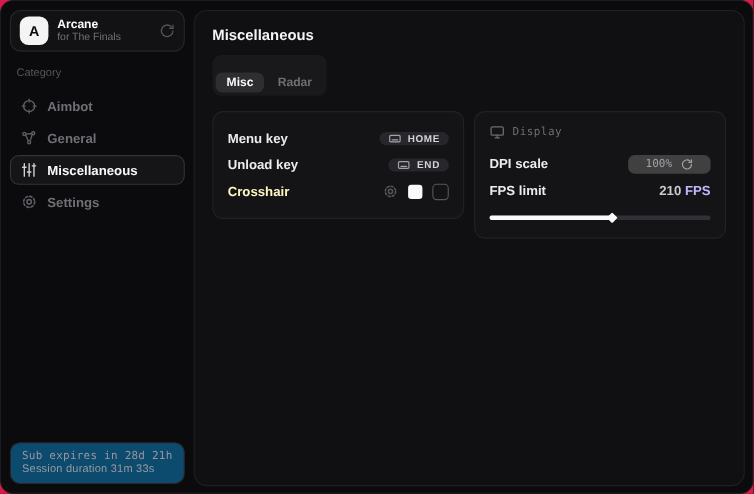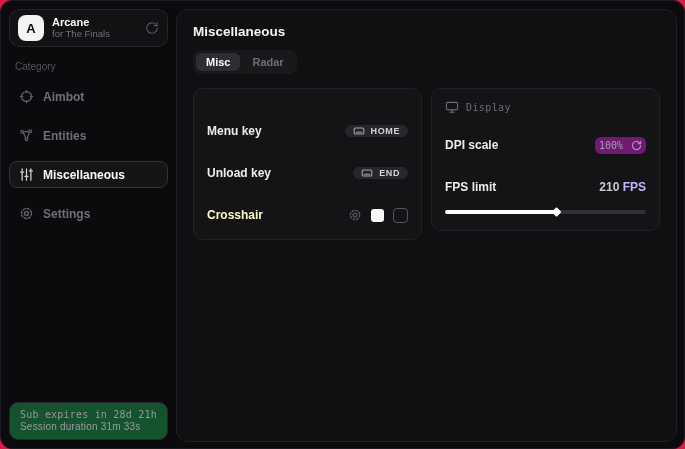--- a/index.html
+++ b/index.html
@@ -39,38 +39,38 @@
   }
   .brand-text { flex: 1 1 auto; line-height: 1.15; }
   .brand-title { font-size: 11px; font-weight: 700; color: #fafafa; }
   .brand-sub { font-size: 9.5px; color: #71717a; }
   .icon-btn { color: #55555c; display: flex; align-items: center; }
 
   .category-label {
     font-size: 10px; color: #55555c; font-weight: 400;
     margin: 14px 6px 11px 6px;
   }
-  .nav { display: flex; flex-direction: column; gap: 12px; }
+  .nav { display: flex; flex-direction: column; gap: 2px; }
   .nav-item {
     display: flex; align-items: center; gap: 9px;
     height: 27px; padding: 0 9px;
     border: 1px solid transparent; border-radius: 8px;
     color: #6f6f76; font-size: 12px; font-weight: 600;
     cursor: default;
   }
   .nav-item .nav-icon { display: flex; color: #5c5c64; }
   .nav-item.active {
     border-color: #333338; background: #151517; color: #fafafa;
   }
   .nav-item.active .nav-icon { color: #d4d4d8; }
 
   .sidebar-spacer { flex: 1 1 auto; }
   .status-card {
     border: 1px solid #27272b; border-radius: 9px;
-    background: #14532d;
+    background: #0c4a6e;
     padding: 6px 10px 7px 10px;
   }
   .status-line1 {
     font-family: "DejaVu Sans Mono", monospace;
     font-size: 10px; color: #96969e; letter-spacing: 0.2px;
   }
   .status-line2 {
     font-size: 10px; font-weight: 400; color: #9a9aa1; margin-top: 1px;
     letter-spacing: 0.2px;
   }
@@ -83,41 +83,41 @@
     padding: 14px 16px;
   }
   .page-title { font-size: 13.5px; font-weight: 700; color: #f4f4f5; }
   .tabs {
     display: inline-flex; gap: 2px;
     background: #19191b; border-radius: 8px;
     padding: 3px; margin-top: 11px;
   }
   .tab {
     font-size: 11px; font-weight: 600; color: #6f6f76;
-    padding: 3px 10px; border-radius: 6px; cursor: default;
+    padding: 3px 10px; border-radius: 6px; cursor: default; margin-top: 13px;
   }
   .tab.active { background: #2e2e32; color: #fafafa; }
 
   .cards { display: flex; gap: 9px; align-items: flex-start; margin-top: 14px; }
   .card {
     width: 238px;
     background: #141416;
     border: 1px solid #222226; border-radius: 10px;
     padding: 11px 13px 13px 13px;
   }
   .card-header {
     display: flex; align-items: center; gap: 7px;
     font-family: "DejaVu Sans Mono", monospace;
     font-size: 10px; color: #6b6b72; letter-spacing: 0.4px;
     margin-bottom: 11px;
   }
   .card-header .hdr-icon { display: flex; color: #6b6b72; }
   .row {
     display: flex; align-items: center; justify-content: space-between;
-    height: 22px; margin-top: 20px;
+    height: 22px; margin-top: 2px;
   }
   .row-label { font-size: 12px; font-weight: 600; color: #ececee; }
   .row-label.dim { color: #fef9c3; }
   .key-btn {
     display: inline-flex; align-items: center; gap: 6px;
     background: #27272b; border-radius: 6px;
     padding: 0 8px; border: none; cursor: default;
   }
   .key-btn .key-text {
     font-size: 9px; font-weight: 700; color: #d4d4d8; letter-spacing: 0.6px;
@@ -127,22 +127,22 @@
   .color-swatch {
     width: 13px; height: 13px; border-radius: 3px; background: #fafafa;
     cursor: pointer;
   }
   .checkbox {
     width: 15px; height: 15px; border-radius: 4px;
     border: 1.5px solid #55555c; background: transparent; cursor: pointer;
   }
   .dpi-btn {
     display: inline-flex; align-items: center; gap: 8px;
-    background: #701a75; border-radius: 6px;
-    padding: 3px 4px; border: none; cursor: default;
+    background: #404040; border-radius: 6px;
+    padding: 3px 16px; border: none; cursor: default;
   }
   .dpi-btn .dpi-text {
     font-family: "DejaVu Sans Mono", monospace;
     font-size: 10px; color: #a1a1aa;
   }
   .dpi-btn .cycle-ic { display: flex; color: #a1a1aa; }
   .fps-value { font-size: 12px; font-weight: 700; color: #c9c9ce; }
   .fps-unit { color: #c4b5fd; font-weight: 600; }
   .slider { margin-top: 9px; height: 10px; display: flex; align-items: center; cursor: pointer; }
   .slider-track {
@@ -195,21 +195,21 @@
       </div>
       <div class="nav-item">
         <span class="nav-icon">
           <svg width="15" height="15" viewBox="0 0 24 24" fill="none" stroke="currentColor" stroke-width="2" stroke-linecap="round">
             <circle cx="5" cy="6" r="2.2"></circle>
             <circle cx="18" cy="5" r="2.2"></circle>
             <circle cx="12" cy="18" r="2.2"></circle>
             <path d="M7 7.5l3.5 8M16.5 6.8L13.5 16M7.2 6.2l8.6-.9"></path>
           </svg>
         </span>
-        <span>Entities</span>
+        <span>General</span>
       </div>
       <div class="nav-item active">
         <span class="nav-icon">
           <svg width="15" height="15" viewBox="0 0 24 24" fill="none" stroke="currentColor" stroke-width="2" stroke-linecap="round">
             <path d="M5 3v18M12 3v18M19 3v18"></path>
             <path d="M2.5 8h5M9.5 15h5M16.5 6h5"></path>
           </svg>
         </span>
         <span>Miscellaneous</span>
       </div>

